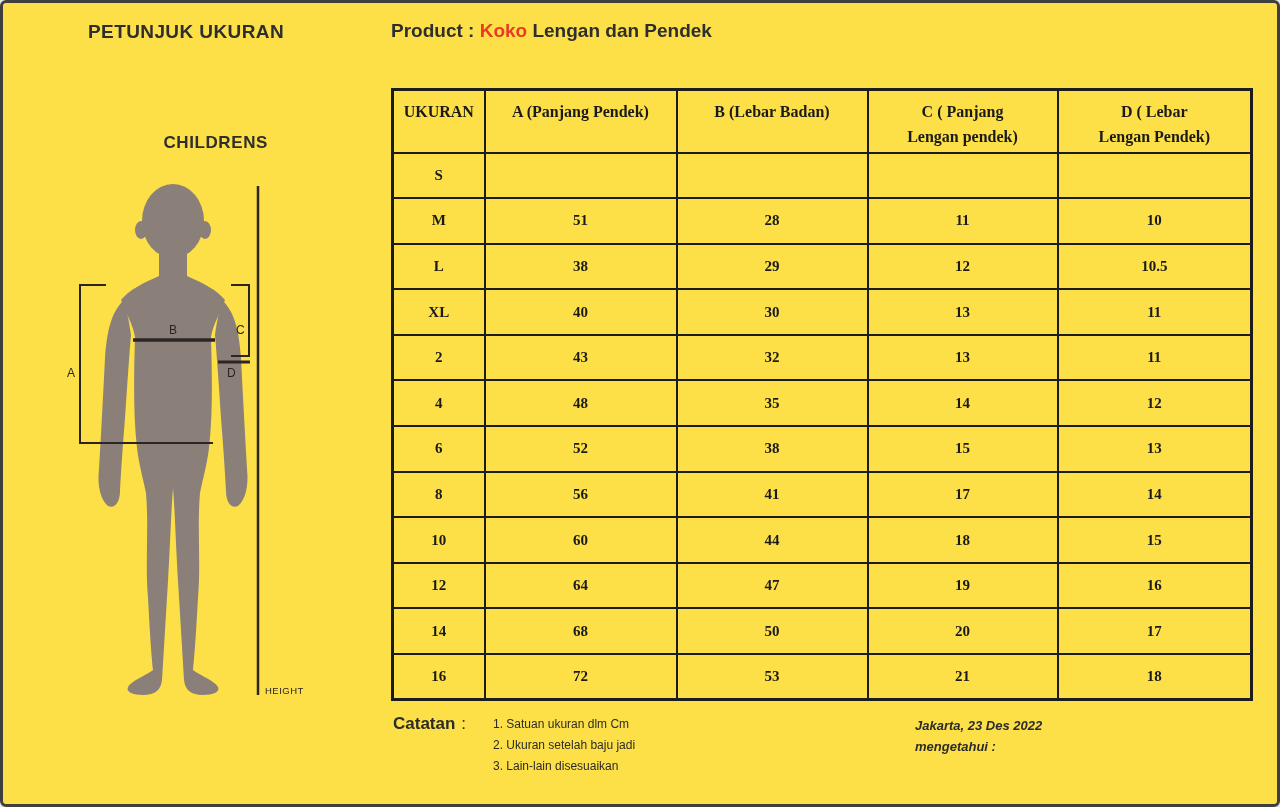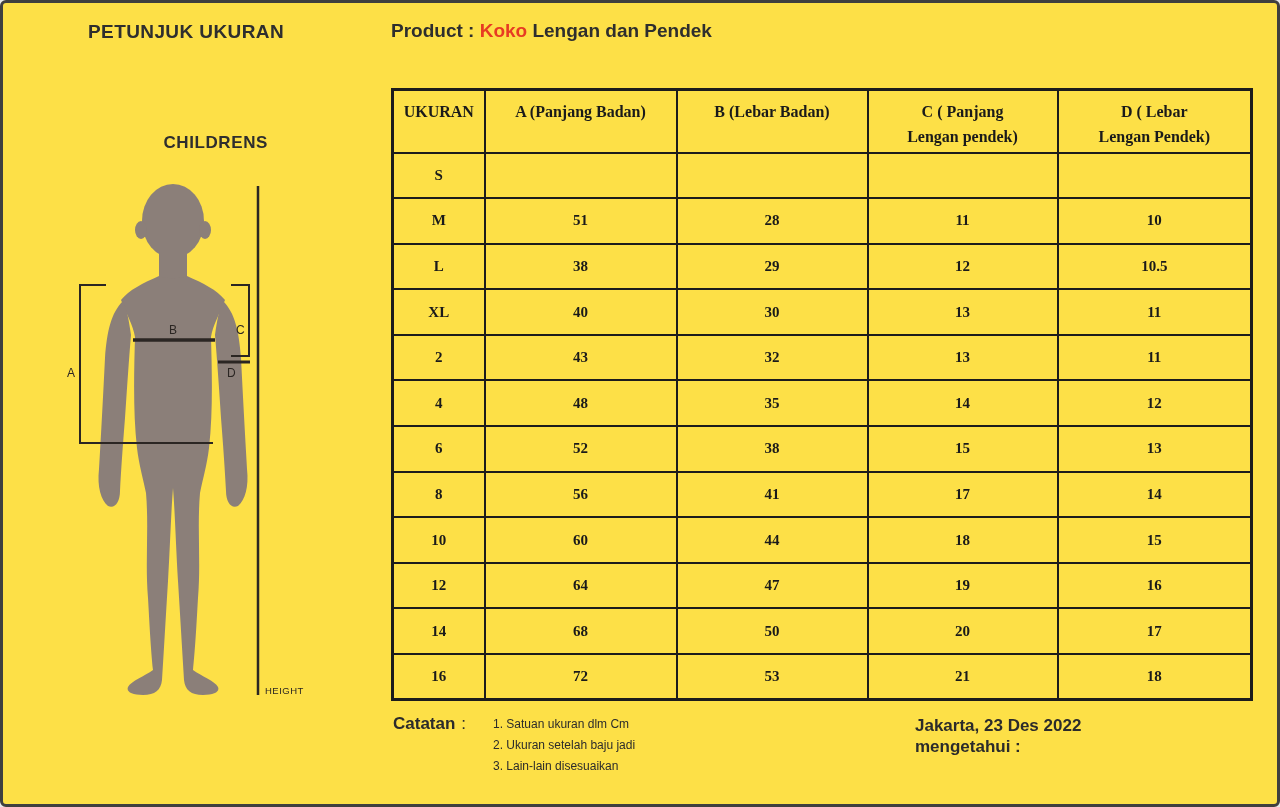--- a/index.html
+++ b/index.html
@@ -66,21 +66,21 @@
     font-size: 17px; font-weight: 700; color: #2b2b2b;
   }
   .notes-label .colon { font-weight: 400; padding-left: 6px; }
   .notes-list {
     position: absolute; left: 490px; top: 711px;
     font-size: 12px; line-height: 21px; color: #2b2b2b;
     list-style: none;
   }
   .sign-block {
     position: absolute; left: 912px; top: 712px;
-    font-size: 17px; font-weight: 700; line-height: 21px; color: #2b2b2b;
+    font-size: 13px; font-weight: 700; line-height: 21px; color: #2b2b2b; font-style: italic;
   }
 </style>
 </head>
 <body>
 
 <div id="page">
 
   <div class="doc-title">PETUNJUK UKURAN</div>
   <div class="product-line"><span>Product : </span><span class="hl">Koko</span><span> Lengan dan Pendek</span></div>
 
@@ -160,21 +160,21 @@
         <col class="col-c">
         <col class="col-d">
     </colgroup>
     <thead>
       <tr>
         <th>
           <span class="hline">UKURAN</span>
           <span class="hline"></span>
         </th>
         <th>
-          <span class="hline">A (Panjang Badan)</span>
+          <span class="hline">A (Panjang Pendek)</span>
           <span class="hline"></span>
         </th>
         <th>
           <span class="hline">B (Lebar Badan)</span>
           <span class="hline"></span>
         </th>
         <th>
           <span class="hline">C ( Panjang</span>
           <span class="hline">Lengan pendek)</span>
         </th>

